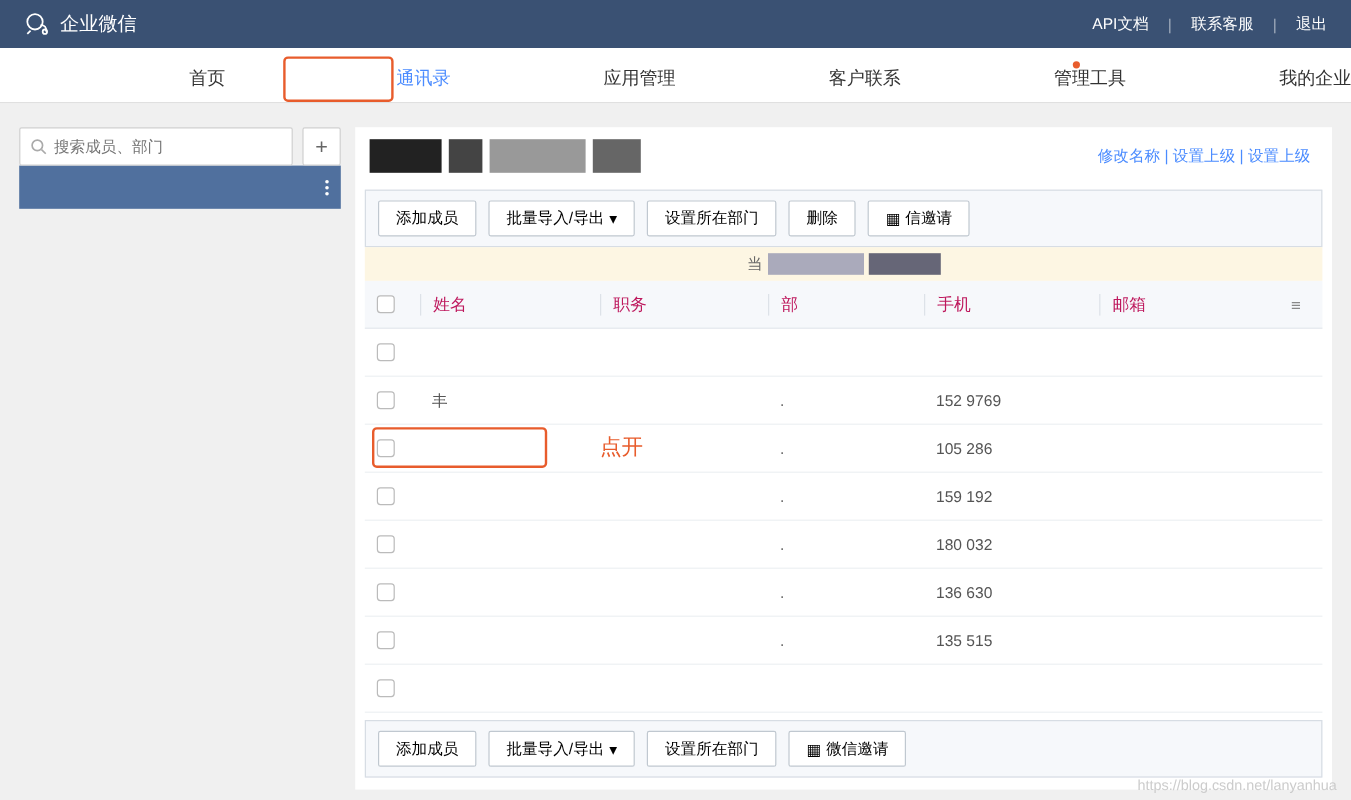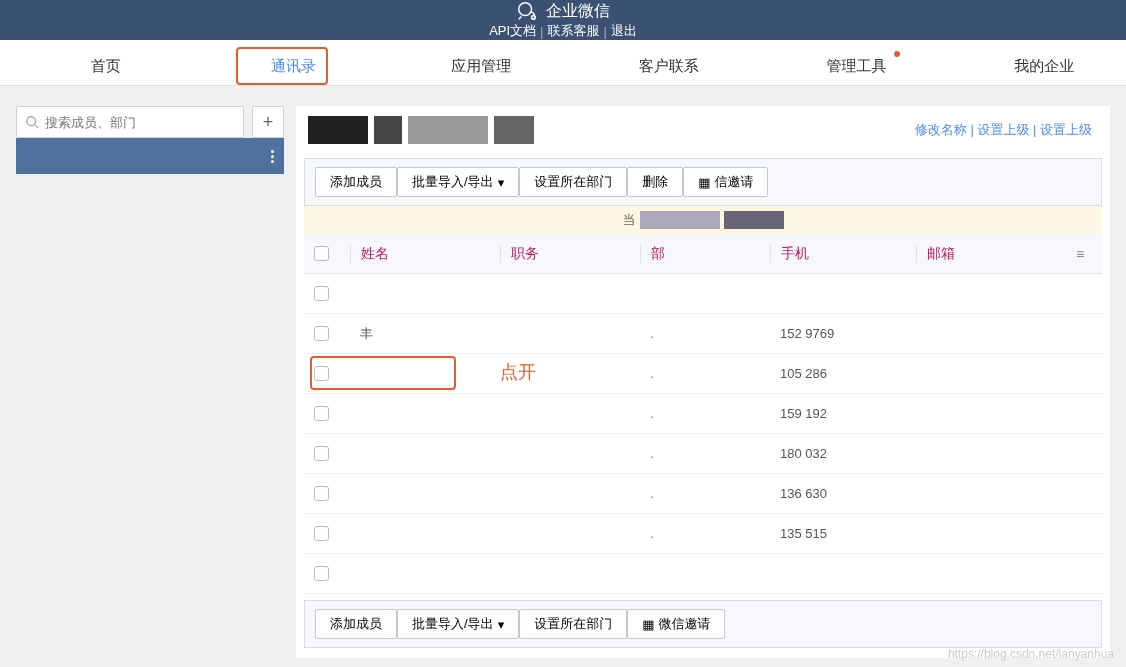--- a/index.html
+++ b/index.html
@@ -1,45 +1,45 @@
 <!DOCTYPE html>
 <html><head>
 <meta charset="utf-8">
 <style>
 * { box-sizing: border-box; margin: 0; padding: 0; }
 body { font-family: -apple-system, "PingFang SC", "Microsoft YaHei", sans-serif; font-size: 14px; color: #333; background: #f0f0f0; width: 1126px; }
-.topbar { background: #3a5173; height: 40px; display: flex; align-items: center; justify-content: space-between; padding: 0 20px; color: #fff; flex-direction: column; }
+.topbar { background: #3a5173; height: 40px; display: flex; align-items: center; justify-content: space-between; padding: 0 20px; color: #fff; }
 .logo-wrap { display: flex; align-items: center; gap: 8px; }
 .logo-icon { width: 22px; height: 22px; }
 .logo-text { font-size: 16px; }
-.top-links { display: flex; gap: 4px; align-items: center; font-size: 13px; }
+.top-links { display: flex; gap: 16px; align-items: center; font-size: 13px; }
 .top-links span.sep { opacity: .5; }
 .top-links a { color: #fff; text-decoration: none; cursor: pointer; }
 .navbar { background: #fff; height: 46px; display: flex; align-items: center; border-bottom: 1px solid #e0e0e0; }
-.nav-item { flex: 1; text-align: center; color: #333; font-size: 15px; cursor: pointer; position: relative; height: 40px; line-height: 46px; padding-left: 24px; }
+.nav-item { flex: 1; text-align: right; color: #333; font-size: 15px; cursor: pointer; position: relative; height: 40px; line-height: 46px; padding-left: 24px; }
 .nav-item.active { color: #4a8bff; }
 .nav-highlight { position: absolute; border: 2.5px solid #e85c2c; border-radius: 4px; left: 50%; transform: translateX(-50%); top: 4px; width: 92px; height: 38px; pointer-events: none; }
 .nav-dot { position: absolute; width: 6px; height: 6px; background: #e85c2c; border-radius: 50%; top: 8px; right: 38px; }
 .content { display: flex; padding: 20px 16px; gap: 12px; }
 .sidebar { width: 268px; }
 .search-row { display: flex; gap: 8px; margin-bottom: 0; }
 .search-box { flex: 1; border: 1px solid #d0d0d0; background: #fff; height: 32px; display: flex; align-items: center; padding: 0 8px; color: #999; border-radius: 2px; }
 .search-box svg { margin-right: 6px; }
 .search-box input { border: none; outline: none; font-size: 13px; flex: 1; color: #333; }
 .add-btn { width: 32px; height: 32px; border: 1px solid #d0d0d0; background: #fff; display: flex; align-items: center; justify-content: center; cursor: pointer; font-size: 18px; color: #666; border-radius: 2px; }
 .dept-item { background: #50709e; color: #fff; height: 36px; display: flex; align-items: center; padding: 0 10px; justify-content: space-between; cursor: pointer; }
 .dept-dots { display: flex; flex-direction: column; gap: 2px; }
 .dept-dots span { width: 3px; height: 3px; background: #fff; border-radius: 50%; }
 .main { flex: 1; background: #fff; }
 .main-header { display: flex; align-items: center; justify-content: space-between; padding: 10px 18px 14px 12px; }
 .header-imgs { display: flex; gap: 6px; align-items: center; }
 .img-block { background: #888; height: 28px; }
 .header-links { color: #4a8bff; font-size: 13px; }
 .header-links a { color: #4a8bff; text-decoration: none; cursor: pointer; }
-.toolbar { border: 1px solid #d7dde4; background: #f6f8fb; padding: 8px 10px; display: flex; margin: 0 8px; }
+.toolbar { border: 1px solid #d7dde4; background: #f6f8fb; padding: 8px 10px; display: flex; gap: 10px; margin: 0 8px; }
 .tb-btn { border: 1px solid #c0c8d0; background: #fff; padding: 5px 14px; font-size: 13px; cursor: pointer; border-radius: 2px; display: flex; align-items: center; gap: 4px; }
 .banner { background: #fdf6e3; height: 28px; margin: 0 8px; display: flex; align-items: center; justify-content: center; position: relative; }
 .banner-imgs { display: flex; gap: 4px; }
 .banner-block { height: 18px; background: #889; }
 .table-head { display: flex; align-items: center; height: 40px; border-bottom: 1px solid #e4e8ed; padding: 0 10px; background: #f6f8fb; margin: 0 8px; }
 .th-check { width: 36px; display: flex; align-items: center; }
 .th { color: #be185d; border-left: 1px solid #dde2e8; padding-left: 10px; }
 .th-name { width: 150px; } .th-pos { width: 140px; } .th-dept { width: 130px; } .th-phone { width: 146px; } .th-email { flex: 1; }
 .th-more { width: 24px; text-align: center; color: #888; cursor: pointer; }
 .table-body { margin: 0 8px; }

